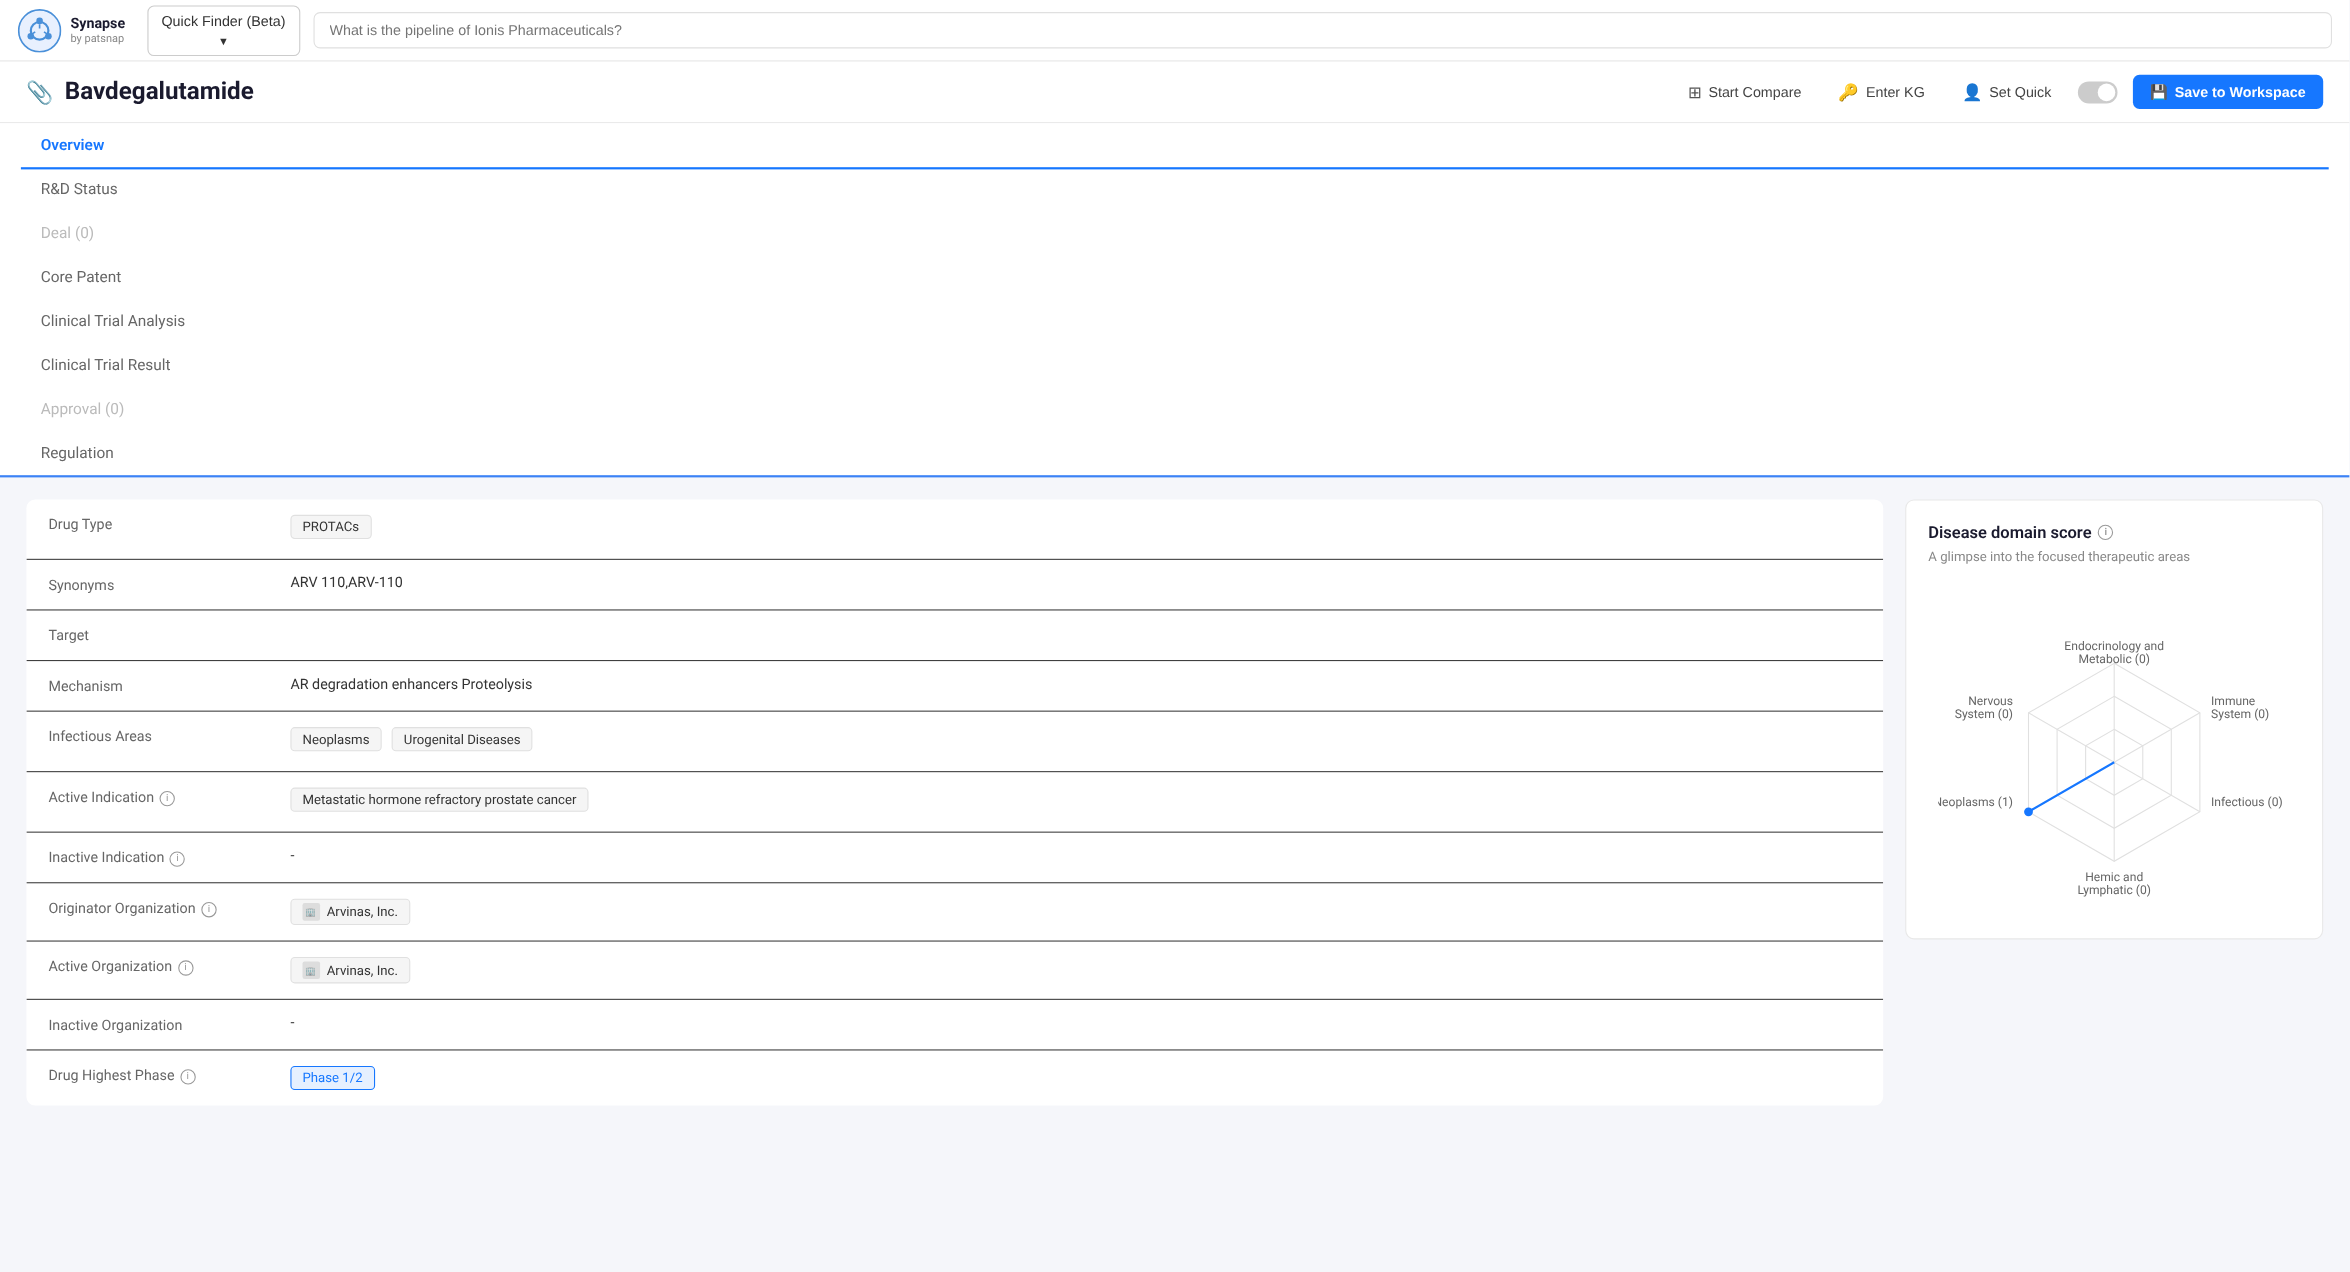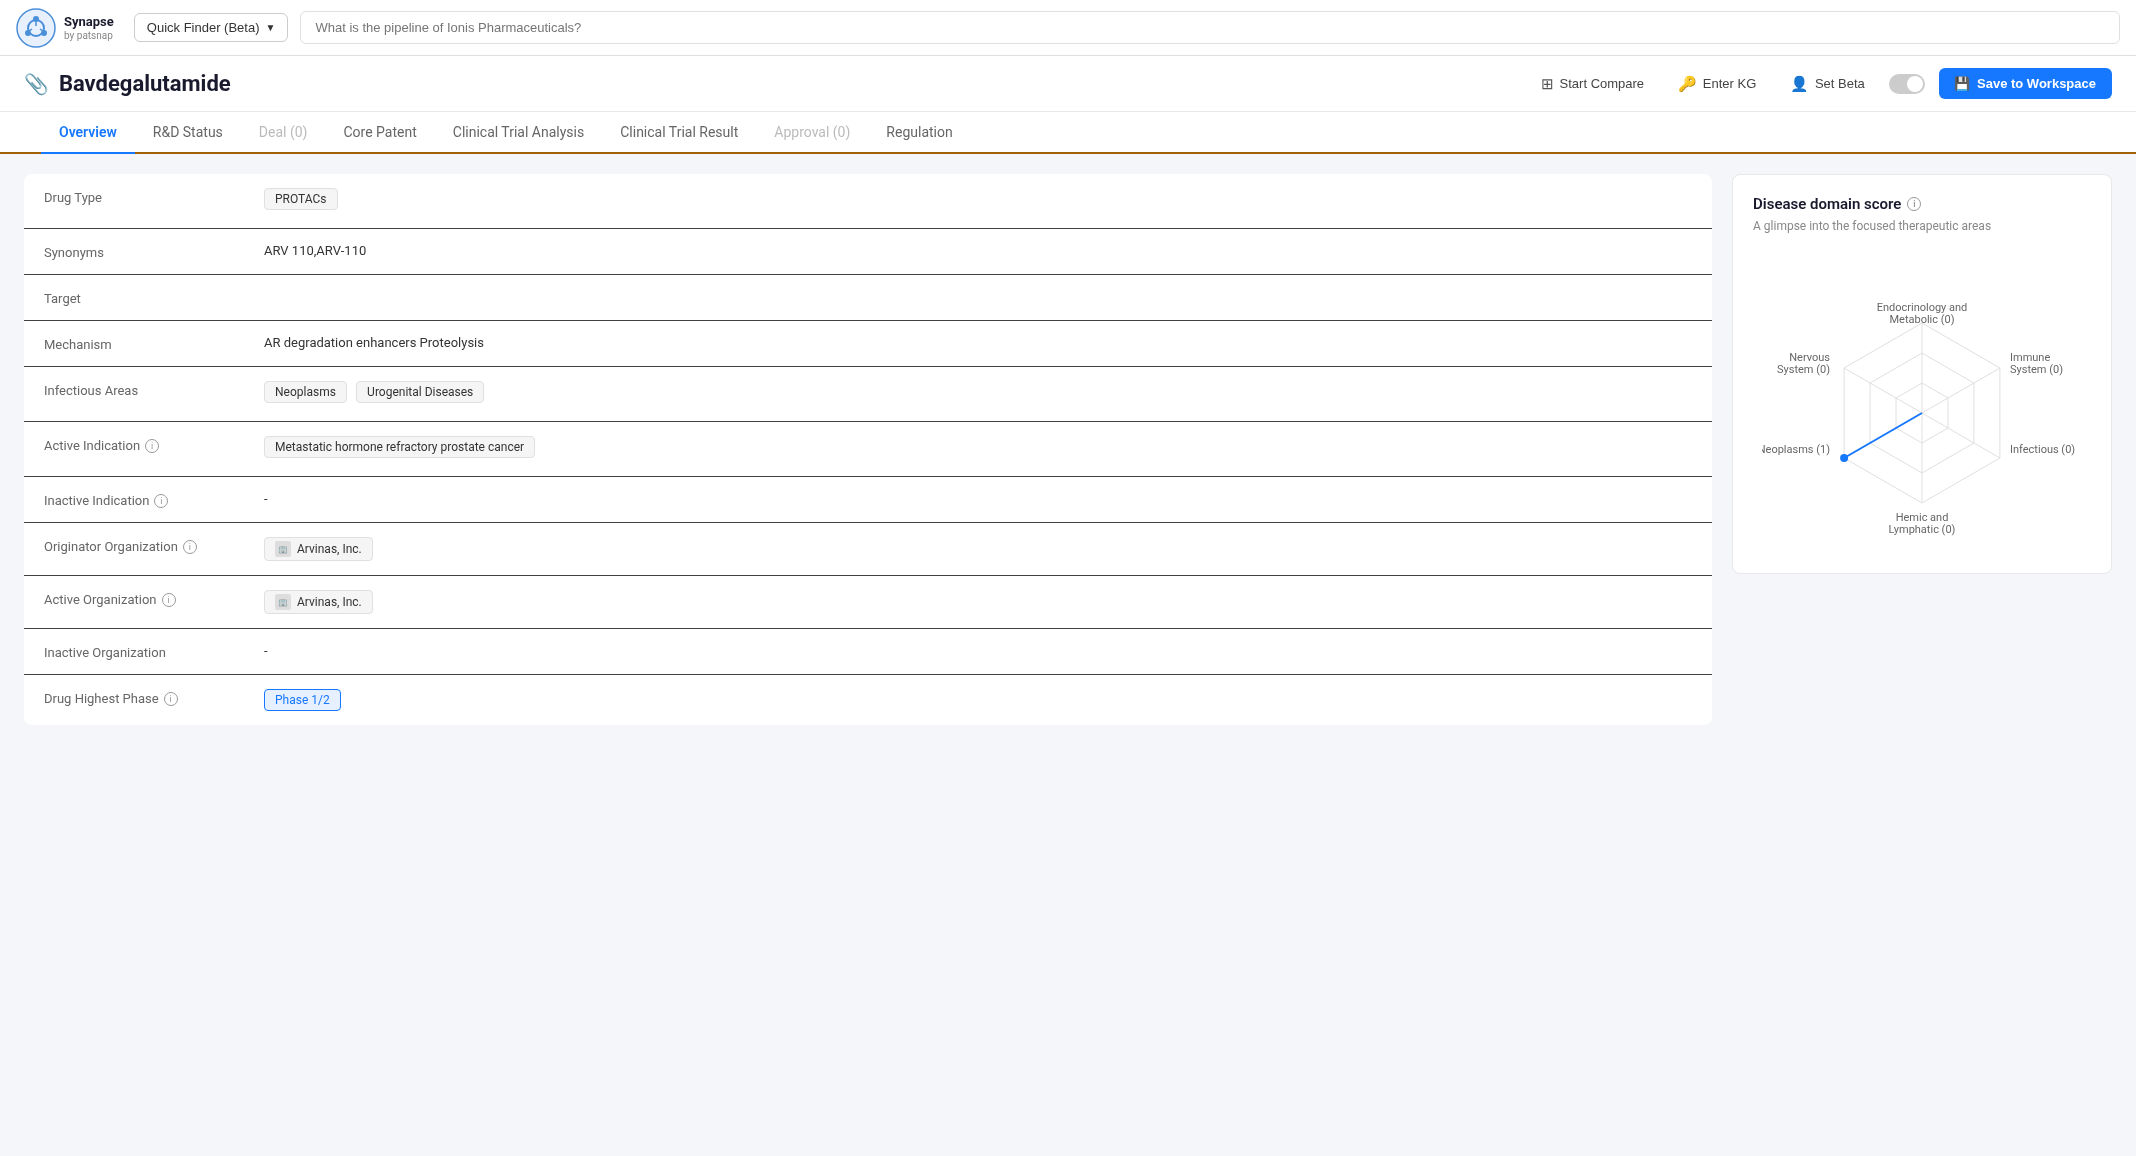--- a/index.html
+++ b/index.html
@@ -10,21 +10,21 @@
       display: flex; align-items: center; background: #fff;
       border-bottom: 1px solid #e0e0e0; padding: 0 16px; height: 56px; gap: 12px;
     }
     .logo-area { display: flex; align-items: center; gap: 8px; margin-right: 8px; }
     .logo-icon { width: 40px; height: 40px; }
     .logo-text { font-size: 13px; font-weight: 700; color: #1a1a2e; line-height: 1.2; }
     .logo-sub { font-size: 10px; color: #888; font-weight: 400; }
     .quick-finder-btn {
       display: flex; align-items: center; gap: 6px; border: 1px solid #ccc;
       border-radius: 6px; padding: 6px 12px; background: #fff; cursor: pointer;
-      font-size: 13px; color: #333;
+      font-size: 13px; color: #333; flex-direction: column;
     }
     .search-bar {
       flex: 1; border: 1px solid #e0e0e0; border-radius: 6px; padding: 8px 14px;
       font-size: 13px; color: #be185d; background: #fff; outline: none;
     }
 
     
     .drug-header {
       display: flex; align-items: center; justify-content: space-between;
       background: #fff; padding: 12px 24px; border-bottom: 1px solid #e8e8e8;
@@ -43,22 +43,22 @@
     .toggle-switch {
       width: 36px; height: 20px; background: #ccc; border-radius: 10px; position: relative; cursor: pointer;
     }
     .toggle-switch::after {
       content: ''; position: absolute; width: 16px; height: 16px; background: #fff;
       border-radius: 50%; top: 2px; right: 2px; transition: 0.2s;
     }
 
     
     .tabs {
-      display: flex; background: #fff; border-bottom: 2px solid #a16207;
-      padding: 0 41px; gap: 0;
+      display: flex; background: #fff; border-bottom: 2px solid #3b82f6;
+      padding: 0 19px; gap: 0; flex-direction: column;
     }
     .tab {
       padding: 12px 18px; cursor: pointer; font-size: 14px; color: #666;
       border-bottom: 2px solid transparent; margin-bottom: -2px; white-space: nowrap;
     }
     .tab.active { color: #1677ff; border-bottom-color: #1677ff; font-weight: 600; }
     .tab.disabled { color: #bbb; cursor: default; }
 
     
     .main-content {
@@ -149,21 +149,21 @@
     <button class="action-btn">
       <span style="font-size:15px; color:#555;">⊞</span>
       <span>Start Compare</span>
     </button>
     <button class="action-btn">
       <span style="font-size:15px; color:#555;">🔑</span>
       <span>Enter KG</span>
     </button>
     <button class="action-btn">
       <span style="font-size:15px; color:#555;">👤</span>
-      <span>Set Beta</span>
+      <span>Set Quick</span>
     </button>
     <div class="toggle-switch"></div>
     <button class="save-btn">
       <span>💾</span>
       <span>Save to Workspace</span>
     </button>
   </div>
 </div>
 
 <div class="tabs">

